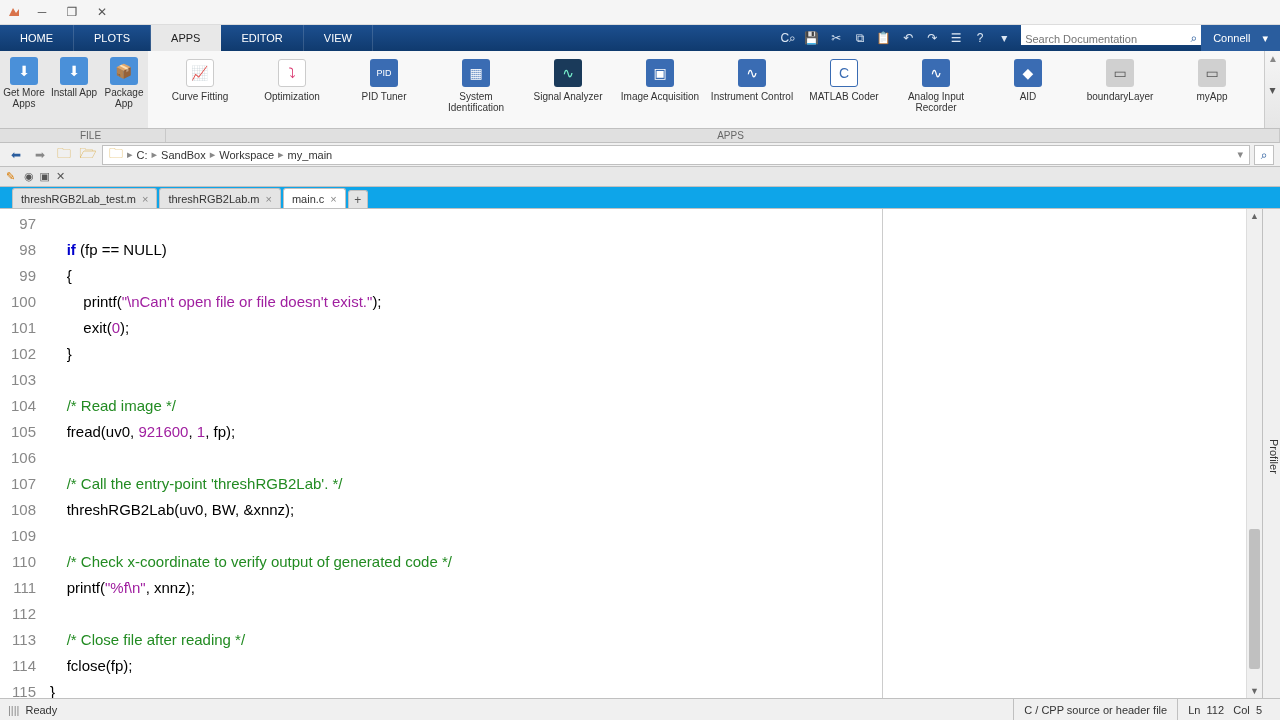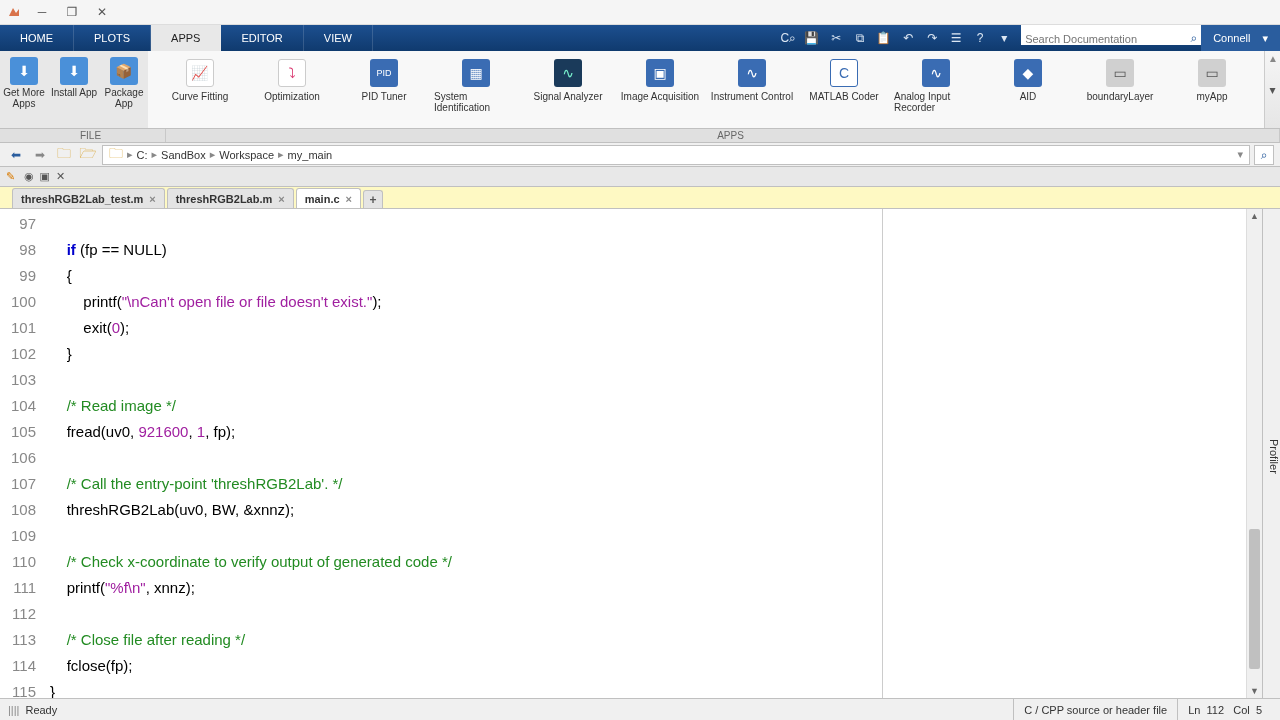--- a/index.html
+++ b/index.html
@@ -25,21 +25,21 @@
 
 
 .ribbon { height: 78px; background: linear-gradient(#f5f5f5, #e6e6e6); border-bottom: 1px solid #c0c0c0; display: flex; position: relative; }
 .file-group { width: 150px; background: #e8e8e8; display: flex; align-items: flex-start; justify-content: center; padding-top: 6px; gap: 2px; }
 .file-item { display: flex; flex-direction: column; align-items: center; width: 48px; cursor: pointer; }
 .file-icon { width: 28px; height: 28px; background: #4a90d9; border-radius: 3px; display: flex; align-items: center; justify-content: center; color: #fff; font-size: 14px; }
 .file-label { font-size: 10px; color: #333; text-align: center; line-height: 1.1; margin-top: 2px; }
 .apps-group { flex: 1; background: #f8f8f8; display: flex; align-items: flex-start; padding: 8px 10px 0; gap: 8px; }
 .app-item { display: flex; flex-direction: column; align-items: center; width: 84px; cursor: pointer; }
 .app-icon { width: 28px; height: 28px; border-radius: 3px; display: flex; align-items: center; justify-content: center; font-size: 14px; color: #fff; }
-.app-label { font-size: 10px; color: #333; line-height: 1.1; margin-top: 4px; }
+.app-label { font-size: 10px; color: #333; text-align: center; line-height: 1.1; margin-top: 4px; }
 .ribbon-dropdown { width: 18px; display: flex; align-items: center; justify-content: center; color: #555; border-left: 1px solid #ccc; cursor: pointer; }
 .ribbon-collapse { position: absolute; right: 2px; top: 2px; color: #888; cursor: pointer; font-size: 10px; }
 .section-label-bar { height: 14px; background: #e0e0e0; display: flex; font-size: 10px; color: #666; border-bottom: 1px solid #c0c0c0; }
 .section-label { display: flex; align-items: center; justify-content: center; border-right: 1px solid #c8c8c8; margin-left: 16px; }
 
 
 .addressbar { height: 24px; background: #f0f0f0; border-bottom: 1px solid #c0c0c0; display: flex; align-items: center; padding: 0 6px; gap: 4px; }
 .nav-btn { width: 20px; height: 20px; display: flex; align-items: center; justify-content: center; cursor: pointer; color: #2a5d9e; }
 .nav-btn.fwd { color: #888; }
 .folder-icon { color: #d9a93e; font-size: 14px; }
@@ -50,21 +50,21 @@
 .addr-search { width: 20px; height: 20px; border: 1px solid #c0c0c0; background: #fff; display: flex; align-items: center; justify-content: center; color: #2a5d9e; cursor: pointer; }
 
 
 .editor-header { height: 20px; background: #e8e8e8; border-bottom: 1px solid #c0c0c0; display: flex; align-items: center; padding: 0 6px; font-size: 11px; color: #333; }
 .editor-header-icon { width: 14px; height: 14px; margin-right: 4px; color: #d97a00; }
 .editor-header-text { flex: 1; }
 .editor-header-btns { display: flex; gap: 6px; color: #555; }
 .editor-header-btns span { cursor: pointer; }
 
 
-.filetabs { height: 22px; background: #fef9c3; border-bottom: 1px solid #c0c0c0; display: flex; align-items: flex-end; padding: 0 12px; font-weight: bold; }
+.filetabs { height: 22px; background: #0ea5e9; border-bottom: 1px solid #c0c0c0; display: flex; align-items: flex-end; padding: 0 12px; }
 .filetab { height: 20px; background: #e4e4e4; border: 1px solid #c0c0c0; border-bottom: none; padding: 0 8px; display: flex; align-items: center; gap: 6px; font-size: 11px; color: #333; cursor: pointer; margin-right: 2px; border-radius: 3px 3px 0 0; }
 .filetab.active { background: #fff; }
 .filetab-close { color: #888; font-size: 11px; cursor: pointer; }
 .filetab-add { width: 20px; height: 18px; background: #e4e4e4; border: 1px solid #c0c0c0; border-bottom: none; display: flex; align-items: center; justify-content: center; cursor: pointer; color: #555; border-radius: 3px 3px 0 0; }
 
 
 .editor-wrap { display: flex; height: 489px; position: relative; }
 .editor-main { flex: 1; display: flex; background: #fff; position: relative; overflow: hidden; }
 .gutter { width: 42px; background: #fff; border-right: 0; text-align: right; padding-right: 6px; color: #888; font-family: "Consolas", monospace; font-size: 15px; line-height: 26px; padding-top: 2px; }
 .gutter div { height: 26px; }

